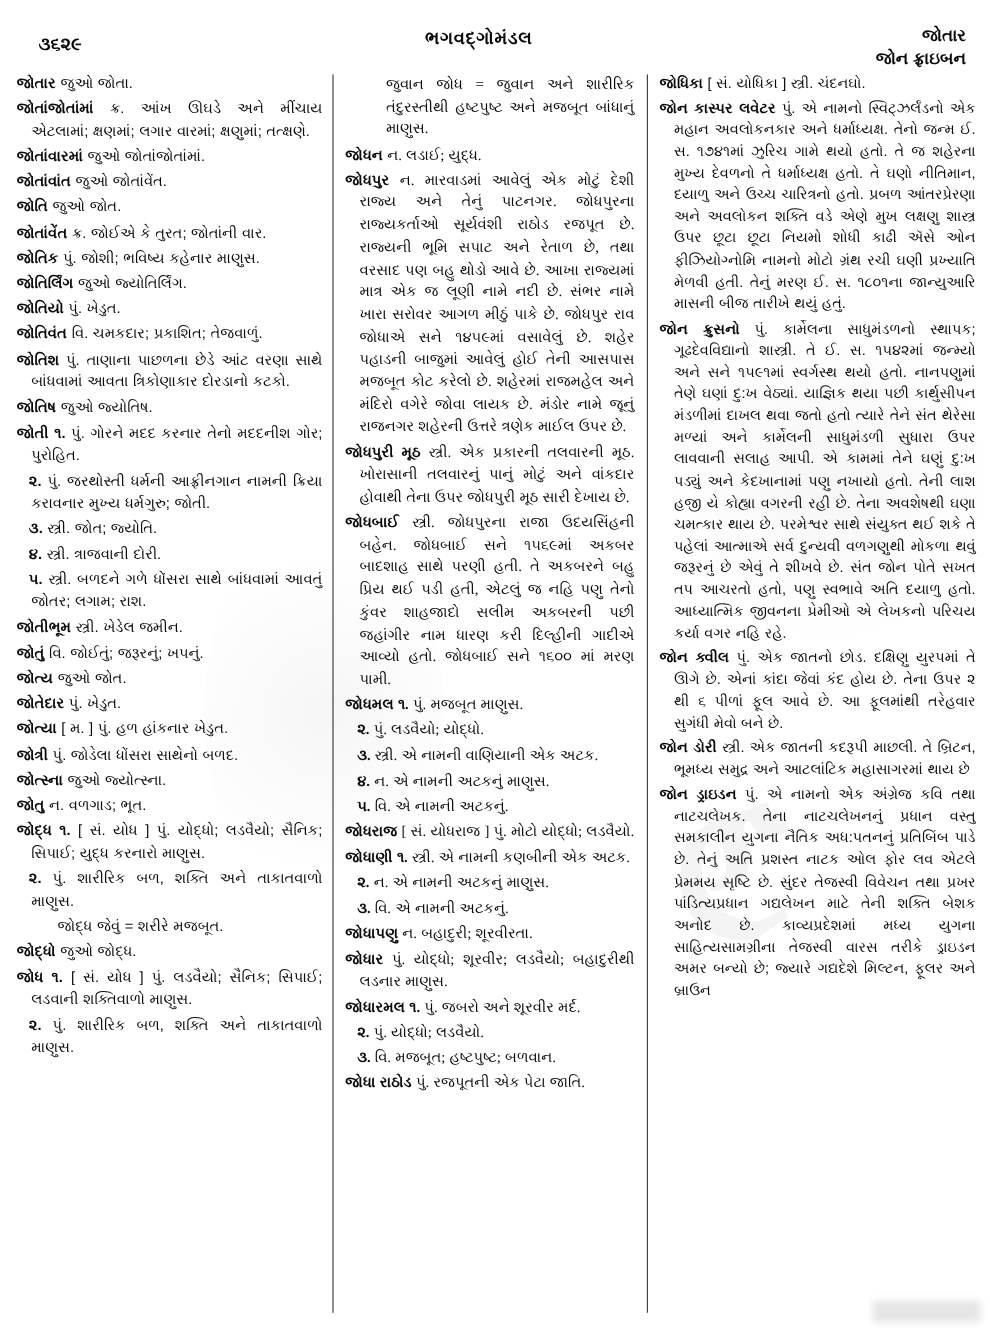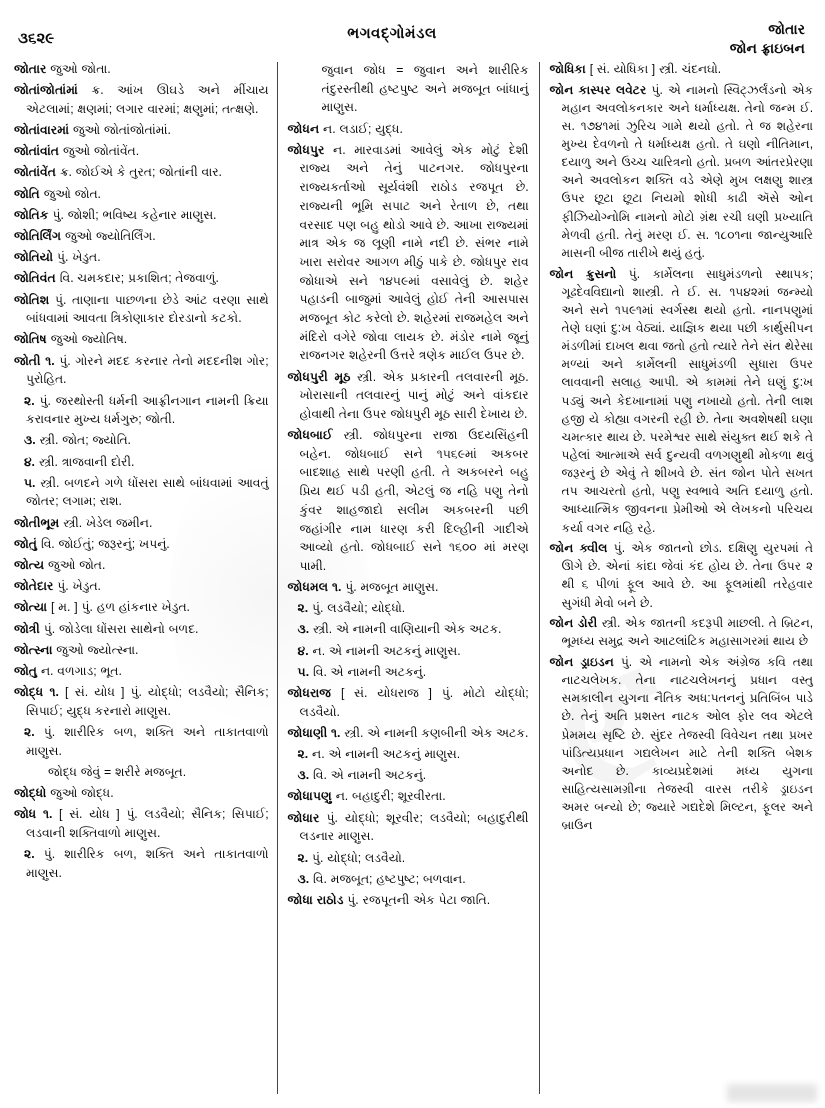--- a/index.html
+++ b/index.html
@@ -41,20 +41,21 @@
   }
 
   
   .running-head {
     display: flex;
     align-items: flex-start;
     justify-content: space-between;
     height: 44px;
     padding: 6px 8px 0 8px;
     box-sizing: border-box;
+    margin-left: 14px;
   }
   .rh-left {
     font-size: 15px;
     font-weight: bold;
     letter-spacing: 0px;
     padding-top: 9px;
   }
   .rh-center {
     font-size: 15px;
     font-weight: bold;
@@ -74,21 +75,21 @@
   .columns {
     display: flex;
     height: 1040px;
     margin-top: 2px;
   }
   .col {
     box-sizing: border-box;
     position: relative;
   }
   .col-1 { width: 274px; padding: 0 8px 0 4px; }
-  .col-2 { width: 268px; padding: 0 10px 0 10px; }
+  .col-2 { width: 268px; padding: 0 10px 0 10px; font-family: Liberation Serif, serif; }
   .col-3 { width: 283px; padding: 0 2px 0 10px; }
 
   .col-rule {
     width: 1px;
     background: #111;
     margin-top: 2px;
     height: 1032px;
     opacity: 0.78;
   }
 
@@ -154,22 +155,22 @@
       <div>જોન ફ્રાઇબન</div>
     </div>
   </div>
 
   <div class="columns">
     <div class="col col-1">
         <p class="entry"><span class="hw">જોતાર</span> <span>જુઓ જોતા.</span></p>
         <p class="entry"><span class="hw">જોતાંજોતાંમાં</span> <span>ક્ર. આંખ ઊઘડે અને મીંચાય એટલામાં; ક્ષણમાં; લગાર વારમાં; ક્ષણુમાં; તત્ક્ષણે.</span></p>
         <p class="entry"><span class="hw">જોતાંવારમાં</span> <span>જુઓ જોતાંજોતાંમાં.</span></p>
         <p class="entry"><span class="hw">જોતાંવાંત</span> <span>જુઓ જોતાંવેંત.</span></p>
+        <p class="entry"><span class="hw">જોતિ</span> <span>જુઓ જોત.</span></p>
         <p class="entry"><span class="hw">જોતાંવેંત</span> <span>ક્ર. જોઈએ કે તુરત; જોતાંની વાર.</span></p>
-        <p class="entry"><span class="hw">જોતિ</span> <span>જુઓ જોત.</span></p>
         <p class="entry"><span class="hw">જોતિક</span> <span>પું. જોશી; ભવિષ્ય કહેનાર માણુસ.</span></p>
         <p class="entry"><span class="hw">જોતિર્લિંગ</span> <span>જુઓ જ્યોતિર્લિંગ.</span></p>
         <p class="entry"><span class="hw">જોતિયો</span> <span>પું. ખેડુત.</span></p>
         <p class="entry"><span class="hw">જોતિવંત</span> <span>વિ. ચમકદાર; પ્રકાશિત; તેજવાળું.</span></p>
         <p class="entry"><span class="hw">જોતિશ</span> <span>પું. તાણાના પાછળના છેડે આંટ વરણા સાથે બાંધવામાં આવતા ત્રિકોણાકાર દોરડાનો કટકો.</span></p>
         <p class="entry"><span class="hw">જોતિષ</span> <span>જુઓ જ્યોતિષ.</span></p>
         <p class="entry"><span class="hw">જોતી</span> <span class="num">૧.</span> <span>પું. ગોરને મદદ કરનાર તેનો મદદનીશ ગોર; પુરોહિત.</span></p>
         <p class="entry sense"><span class="num">૨.</span> <span>પું. જરથોસ્તી ધર્મની આફ્રીનગાન નામની ક્રિયા કરાવનાર મુખ્ય ધર્મગુરુ; જોતી.</span></p>
         <p class="entry sense"><span class="num">૩.</span> <span>સ્ત્રી. જોત; જ્યોતિ.</span></p>
         <p class="entry sense"><span class="num">૪.</span> <span>સ્ત્રી. ત્રાજવાની દોરી.</span></p>
@@ -200,20 +201,21 @@
         <p class="entry sense"><span class="num">૨.</span> <span>પું. લડવૈયો; યોદ્ધો.</span></p>
         <p class="entry sense"><span class="num">૩.</span> <span>સ્ત્રી. એ નામની વાણિયાની એક અટક.</span></p>
         <p class="entry sense"><span class="num">૪.</span> <span>ન. એ નામની અટકનું માણુસ.</span></p>
         <p class="entry sense"><span class="num">૫.</span> <span>વિ. એ નામની અટકનું.</span></p>
         <p class="entry"><span class="hw">જોધરાજ</span> <span>[ સં. યોધરાજ ] પું. મોટો યોદ્ધો; લડવૈયો.</span></p>
         <p class="entry"><span class="hw">જોધાણી</span> <span class="num">૧.</span> <span>સ્ત્રી. એ નામની કણબીની એક અટક.</span></p>
         <p class="entry sense"><span class="num">૨.</span> <span>ન. એ નામની અટકનું માણુસ.</span></p>
         <p class="entry sense"><span class="num">૩.</span> <span>વિ. એ નામની અટકનું.</span></p>
         <p class="entry"><span class="hw">જોધાપણુ</span> <span>ન. બહાદુરી; શૂરવીરતા.</span></p>
         <p class="entry"><span class="hw">જોધાર</span> <span>પું. યોદ્ધો; શૂરવીર; લડવૈયો; બહાદુરીથી લડનાર માણુસ.</span></p>
+        <p class="entry"><span class="hw">જોધારમલ</span> <span class="num">૧.</span> <span>પું. જબરો અને શૂરવીર મર્દ.</span></p>
         <p class="entry sense"><span class="num">૨.</span> <span>પું. યોદ્ધો; લડવૈયો.</span></p>
         <p class="entry sense"><span class="num">૩.</span> <span>વિ. મજબૂત; હષ્ટપુષ્ટ; બળવાન.</span></p>
         <p class="entry"><span class="hw">જોધા રાઠોડ</span> <span>પું. રજપૂતની એક પેટા જાતિ.</span></p>
       </div>
     <div class="col-rule"></div>
     <div class="col col-3">
         <p class="entry"><span class="hw">જોધિકા</span> <span>[ સં. યોધિકા ] સ્ત્રી. ચંદનઘો.</span></p>
         <p class="entry"><span class="hw">જોન કાસ્પર લવેટર</span> <span>પું. એ નામનો સ્વિટ્ઝર્લંડનો એક મહાન અવલોકનકાર અને ધર્માધ્યક્ષ. તેનો જન્મ ઈ. સ. ૧૭૪૧માં ઝુરિચ ગામે થયો હતો. તે જ શહેરના મુખ્ય દેવળનો તે ધર્માધ્યક્ષ હતો. તે ઘણો નીતિમાન, દયાળુ અને ઉચ્ચ ચારિત્રનો હતો. પ્રબળ આંતરપ્રેરણા અને અવલોકન શક્તિ વડે એણે મુખ લક્ષણુ શાસ્ત્ર ઉપર છૂટા છૂટા નિયમો શોધી કાઢી ઍસે ઓન ફીઝિયોગ્નોમિ નામનો મોટો ગ્રંથ રચી ઘણી પ્રખ્યાતિ મેળવી હતી. તેનું મરણ ઈ. સ. ૧૮૦૧ના જાન્યુઆરિ માસની બીજ તારીખે થયું હતું.</span></p>
         <p class="entry"><span class="hw">જોન ક્રુસનો</span> <span>પું. કાર્મેલના સાધુમંડળનો સ્થાપક; ગૂઢદેવવિદ્યાનો શાસ્ત્રી. તે ઈ. સ. ૧૫૪૨માં જન્મ્યો અને સને ૧૫૯૧માં સ્વર્ગસ્થ થયો હતો. નાનપણુમાં તેણે ઘણાં દુ:ખ વેઠ્યાં. યાજ્ઞિક થયા પછી કાર્થુસીપન મંડળીમાં દાખલ થવા જતો હતો ત્યારે તેને સંત થેરેસા મળ્યાં અને કાર્મેલની સાધુમંડળી સુધારા ઉપર લાવવાની સલાહ આપી. એ કામમાં તેને ઘણું દુ:ખ પડ્યું અને કેદખાનામાં પણુ નખાયો હતો. તેની લાશ હજી યે કોહ્યા વગરની રહી છે. તેના અવશેષથી ઘણા ચમત્કાર થાય છે. પરમેશ્વર સાથે સંયુક્ત થઈ શકે તે પહેલાં આત્માએ સર્વ દુન્યવી વળગણુથી મોકળા થવું જરૂરનું છે એવું તે શીખવે છે. સંત જોન પોતે સખત તપ આચરતો હતો, પણુ સ્વભાવે અતિ દયાળુ હતો. આધ્યાત્મિક જીવનના પ્રેમીઓ એ લેખકનો પરિચય કર્યા વગર નહિ રહે.</span></p>
         <p class="entry"><span class="hw">જોન ક્વીલ</span> <span>પું. એક જાતનો છોડ. દક્ષિણુ યુરપમાં તે ઊગે છે. એનાં કાંદા જેવાં કંદ હોય છે. તેના ઉપર ૨ થી ૬ પીળાં ફૂલ આવે છે. આ ફૂલમાંથી તરેહવાર સુગંધી મેવો બને છે.</span></p>

